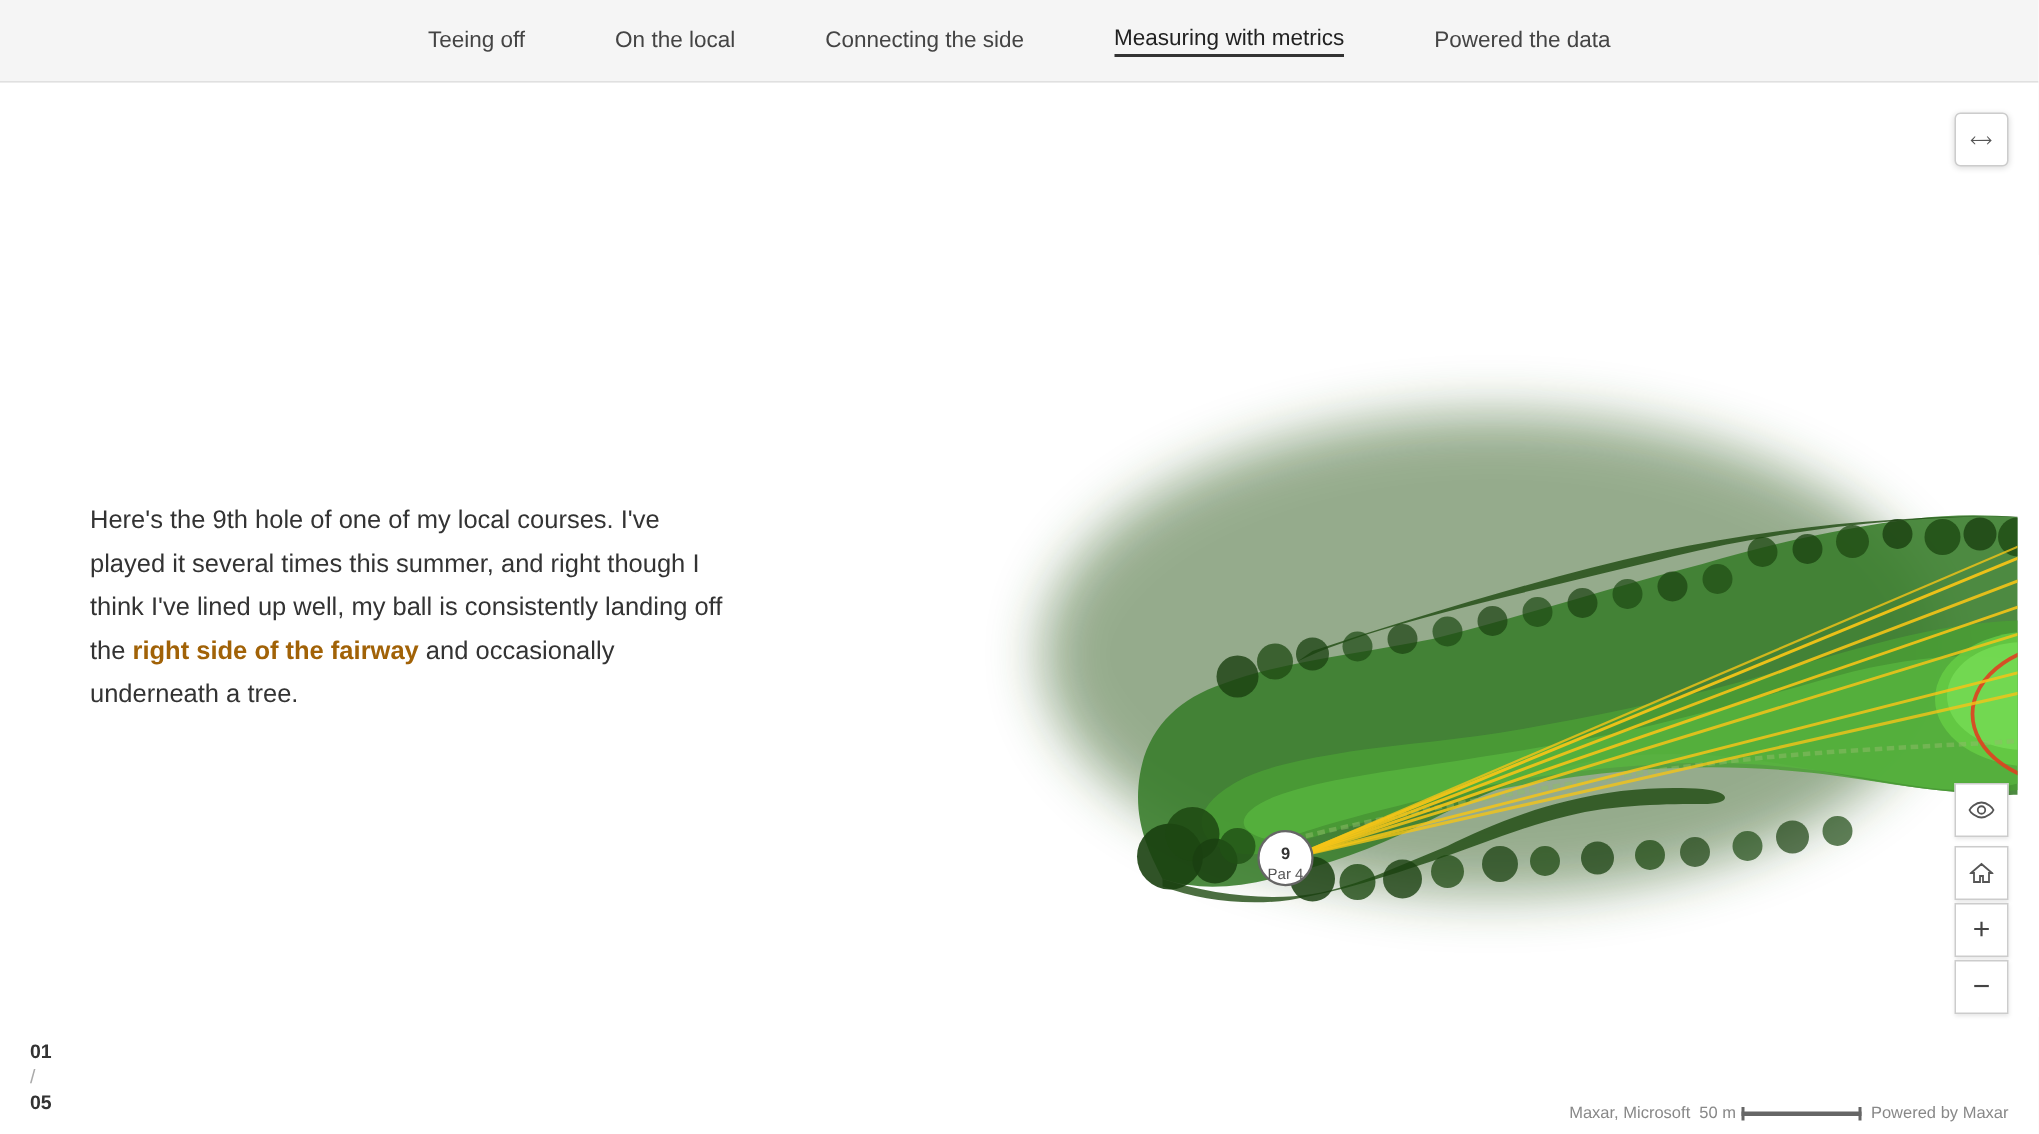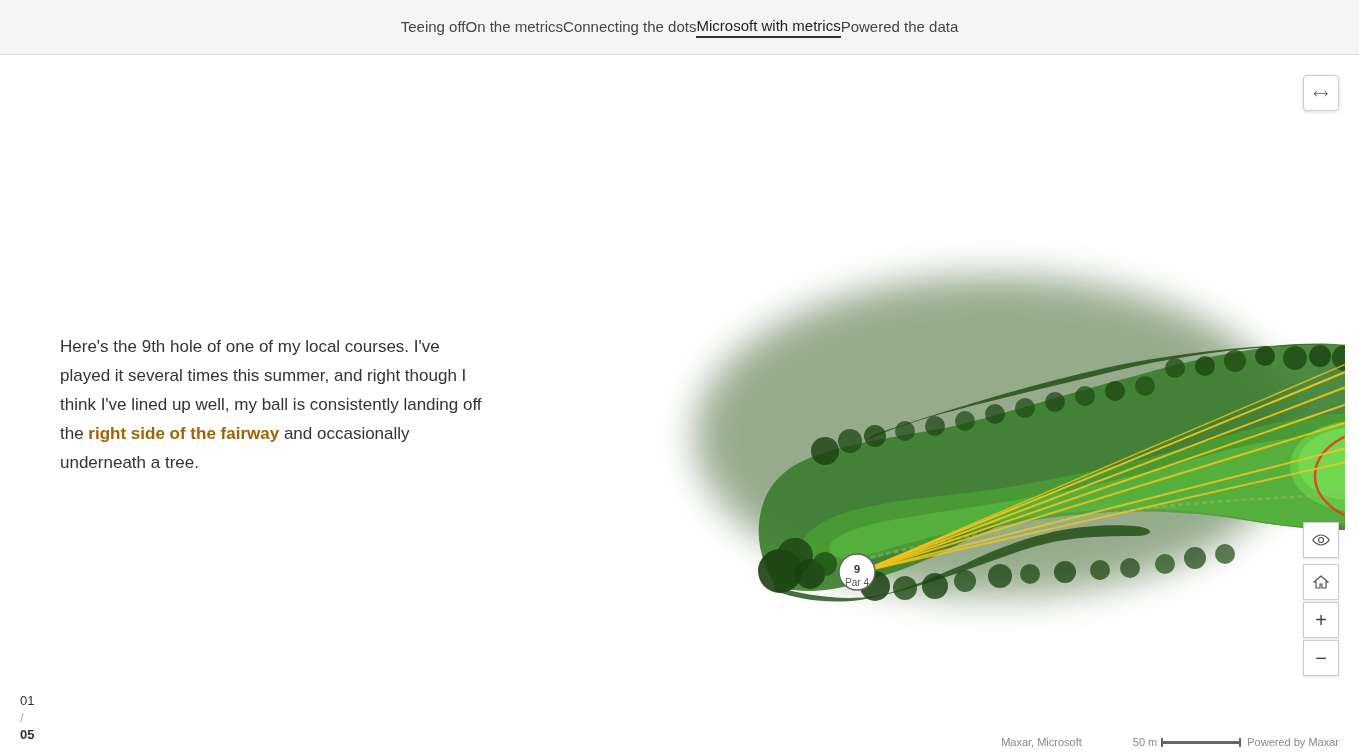--- a/index.html
+++ b/index.html
@@ -16,20 +16,21 @@
     .header {
       position: absolute;
       top: 0;
       left: 0;
       right: 0;
       height: 55px;
       background: #f5f5f5;
       display: flex;
       align-items: center;
       justify-content: center;
+      gap: 60px;
       z-index: 10;
       border-bottom: 1px solid #e0e0e0;
     }
 
     .nav-item {
       font-size: 15px;
       color: #444;
       cursor: pointer;
       text-decoration: none;
       padding-bottom: 2px;
@@ -178,21 +179,21 @@
     .slide-counter {
       position: absolute;
       left: 20px;
       bottom: 12px;
       font-size: 13px;
       color: #888;
       line-height: 1.3;
     }
 
     .slide-current {
-      font-weight: normal;
+      font-weight: bold;
       color: #333;
     }
 
     .slide-divider {
       color: #aaa;
     }
 
     .slide-total {
       font-weight: bold;
       color: #333;
@@ -207,21 +208,20 @@
       color: #888;
       display: flex;
       align-items: center;
       gap: 6px;
     }
 
     .scale-bar {
       display: flex;
       align-items: center;
       gap: 4px;
-      margin-left: 45px;
     }
 
     .scale-line {
       width: 80px;
       height: 3px;
       background: #666;
       display: inline-block;
       position: relative;
     }
     .scale-line::before {
@@ -241,23 +241,23 @@
     .maxar-text {
       font-size: 11px;
       color: #888;
     }
   </style>
 </head>
 <body>
 
 <div class="header">
   <a class="nav-item">Teeing off</a>
-  <a class="nav-item">On the metrics</a>
-  <a class="nav-item">Connecting the dots</a>
-  <a class="nav-item active">Microsoft with metrics</a>
+  <a class="nav-item">On the local</a>
+  <a class="nav-item">Connecting the side</a>
+  <a class="nav-item active">Measuring with metrics</a>
   <a class="nav-item">Powered the data</a>
 </div>
 
 <div class="main">
 
   <div class="text-panel">
     <p class="description-text">
       <span>Here's the 9th hole of one of my local courses. I've played it several times this summer, and right though I think I've lined up well, my ball is consistently landing off the </span><span class="highlight-red">right side of the fairway</span><span> and occasionally underneath a tree.</span>
     </p>
   </div>

